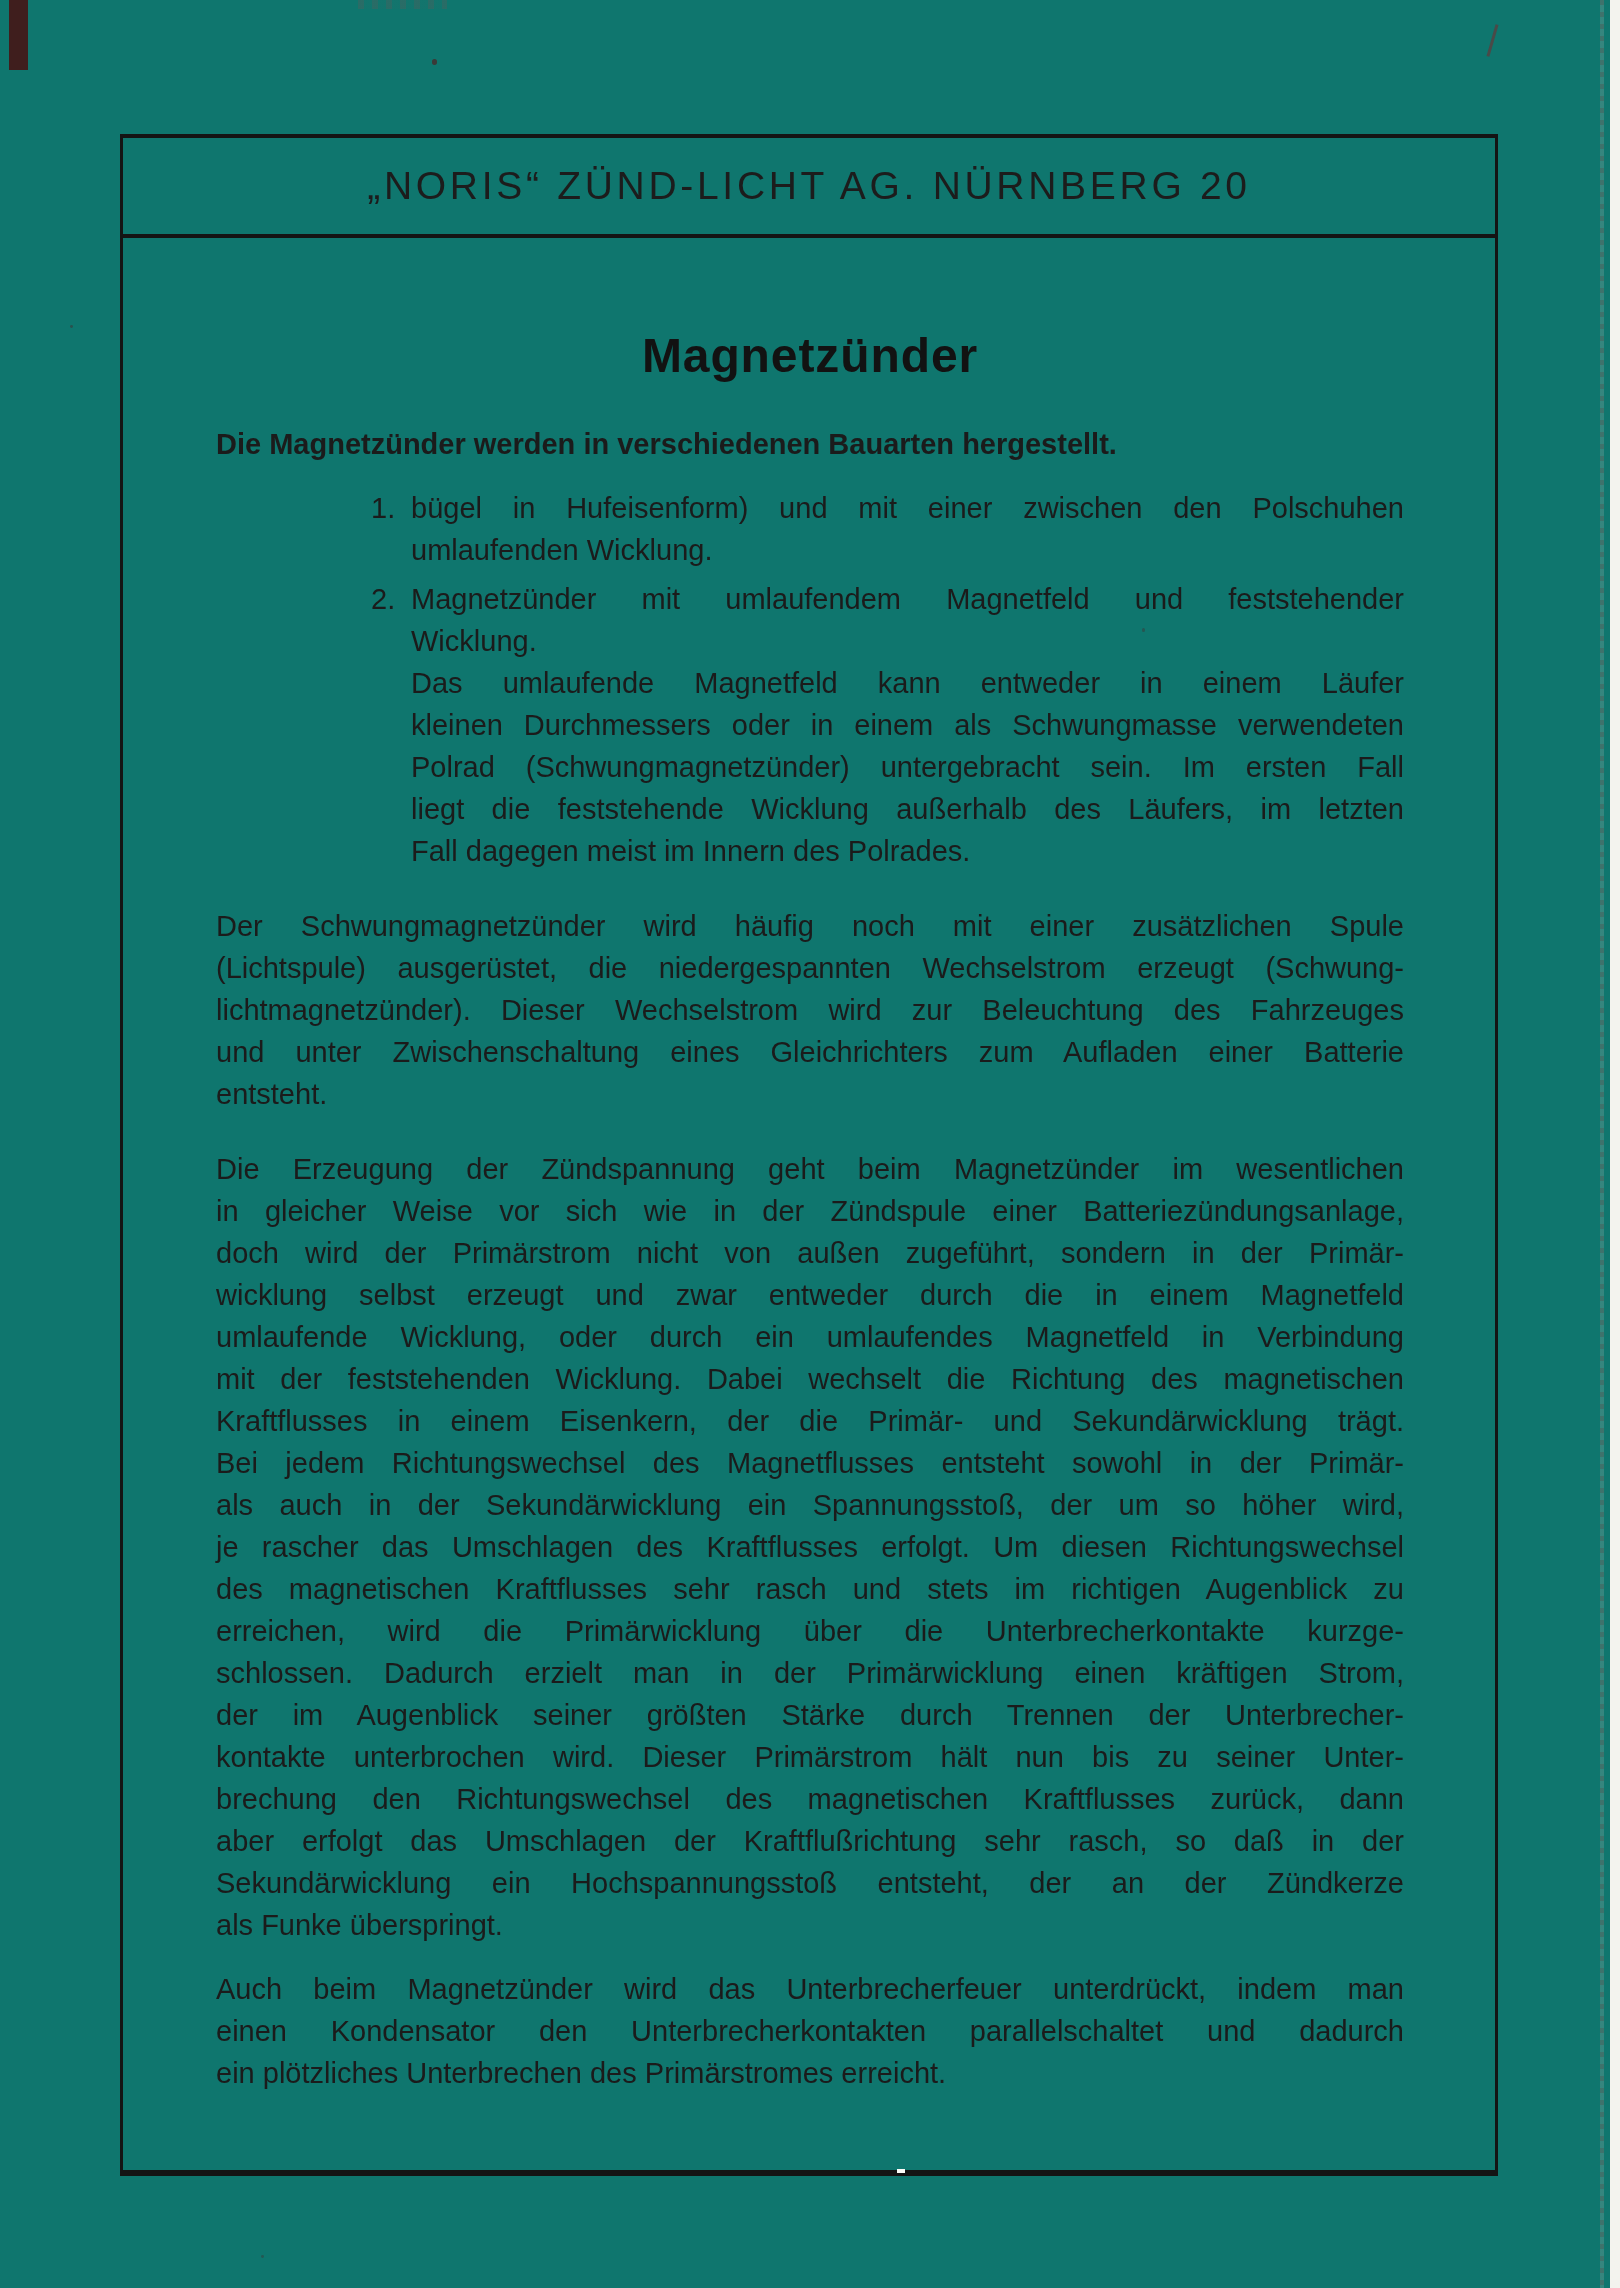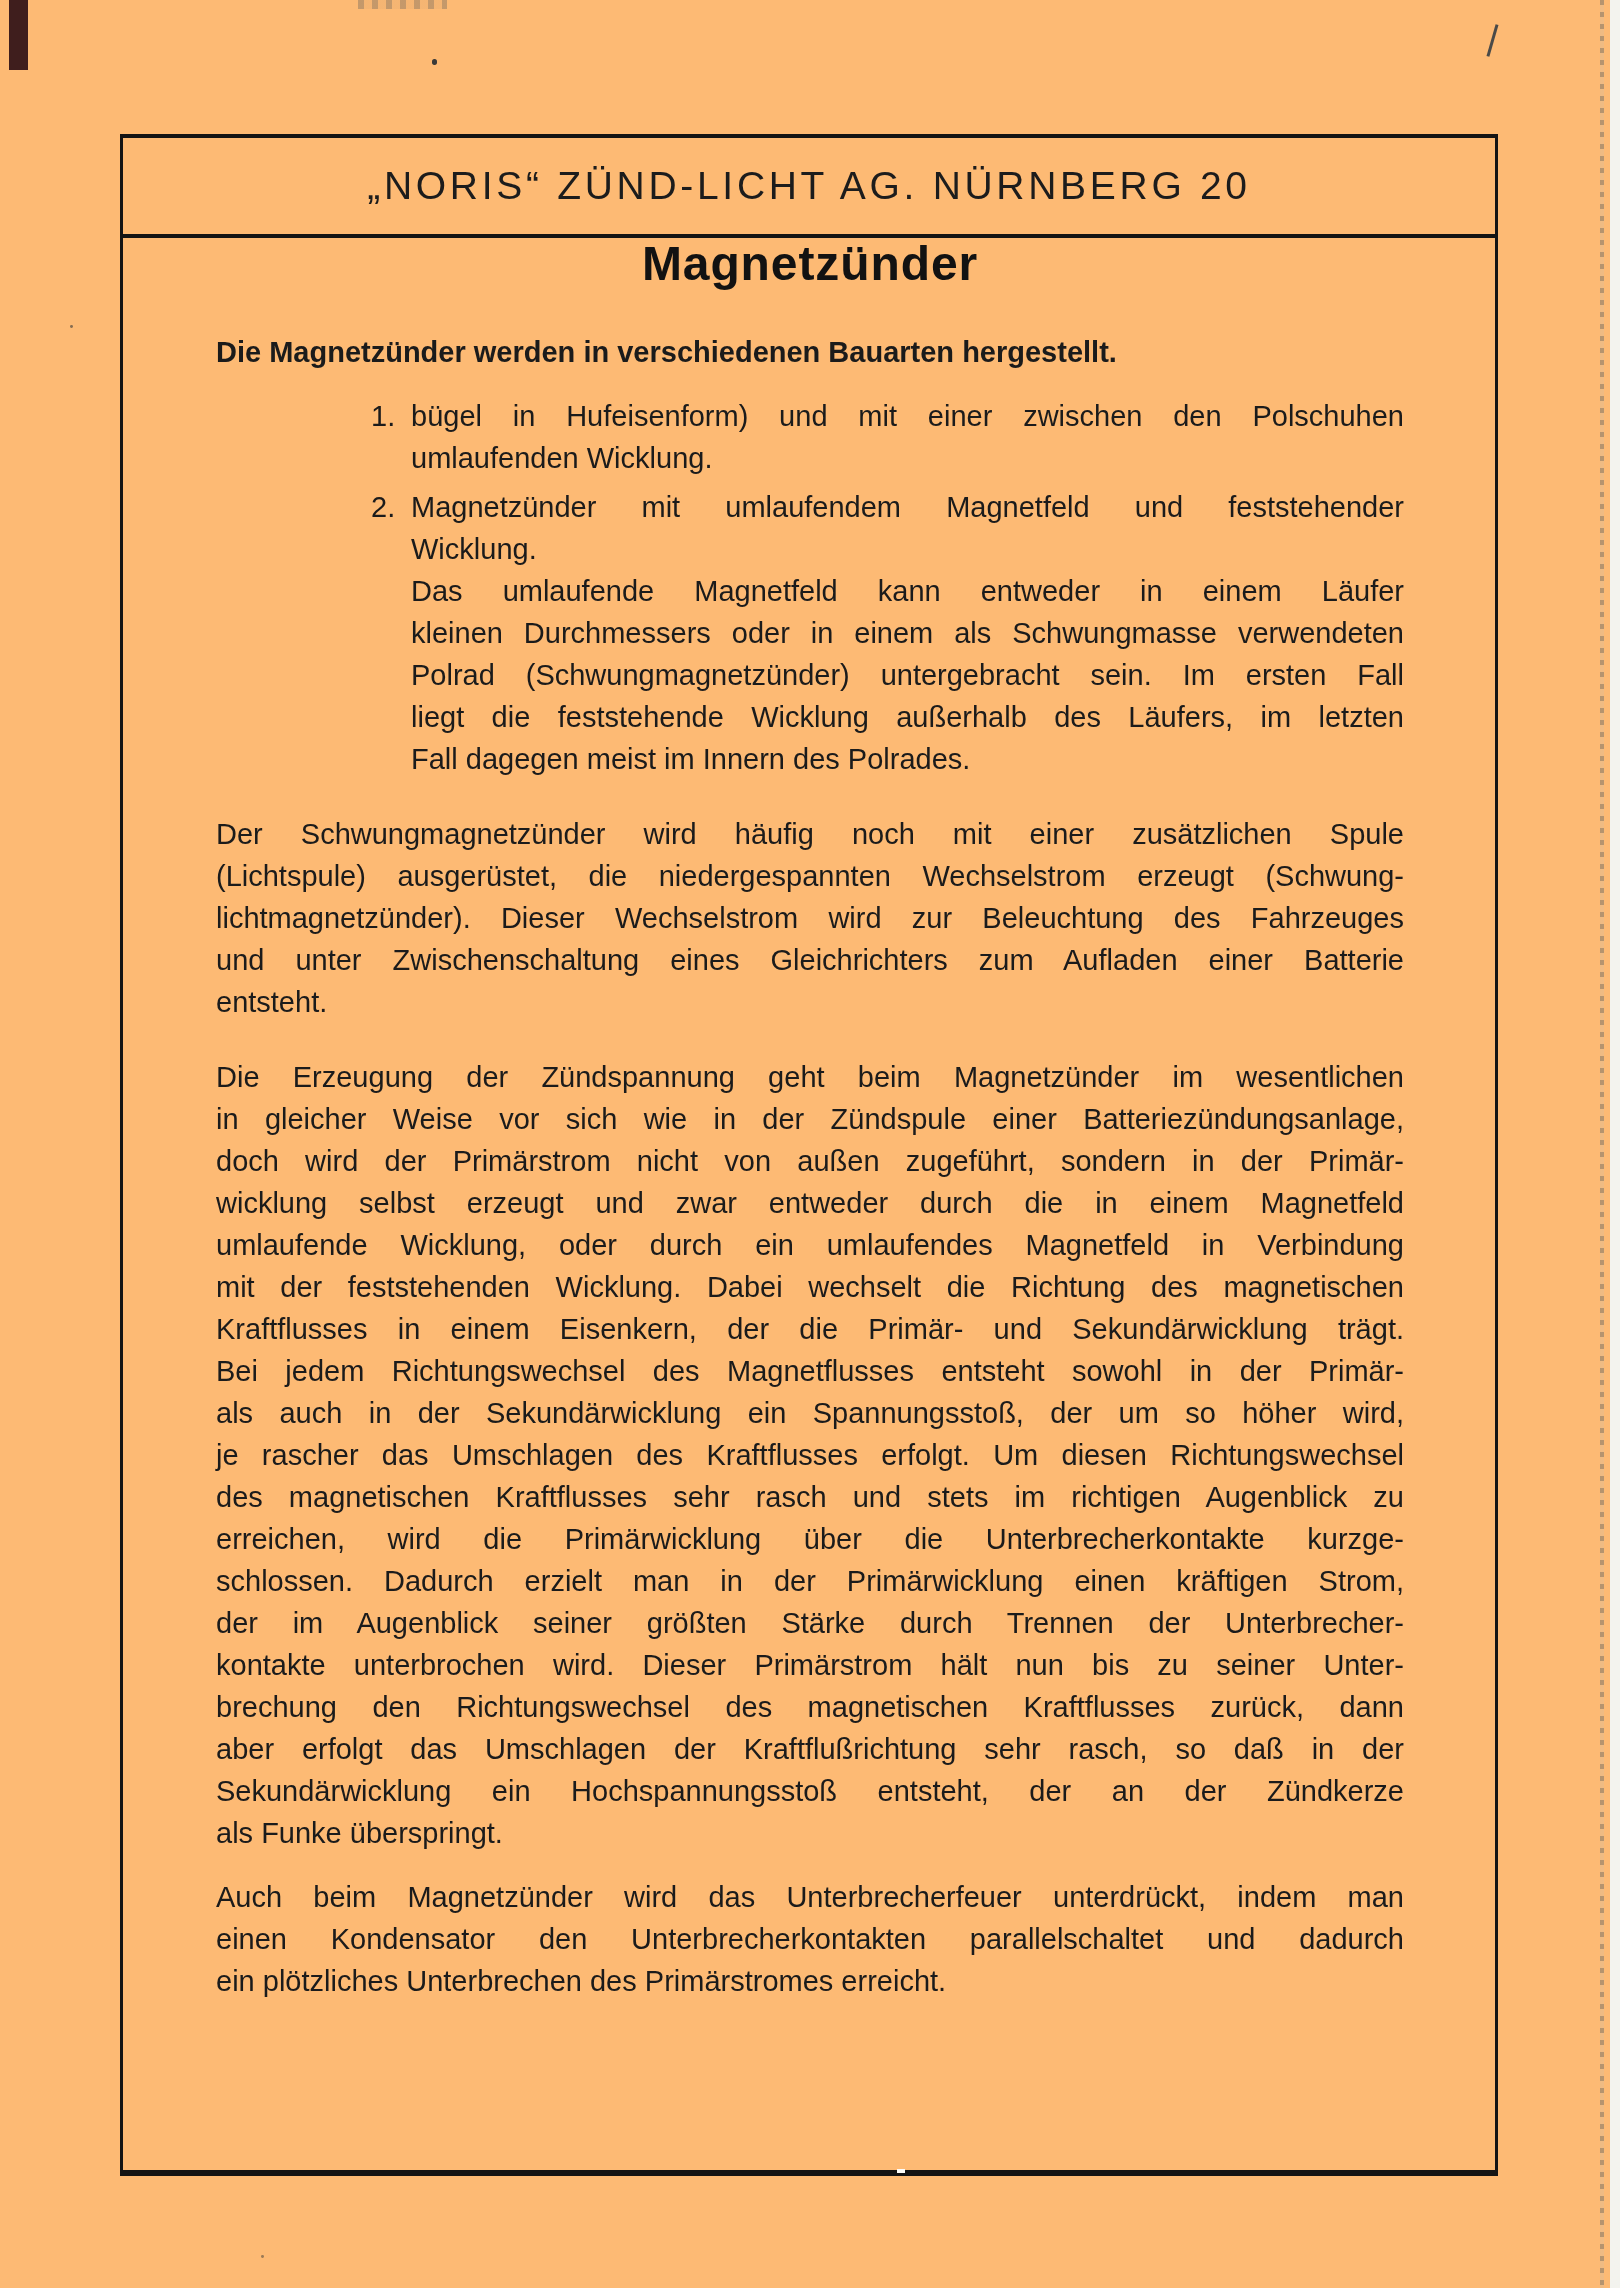--- a/index.html
+++ b/index.html
@@ -5,21 +5,21 @@
   html, body {
     margin: 0;
     padding: 0;
     background: #e8e8e4;
   }
   .page {
     position: relative;
     width: 1621px;
     height: 2289px;
     margin: 0 auto;
-    background: #fdba74;
+    background: #0f766e;
     overflow: hidden;
     font-family: "Liberation Sans", "DejaVu Sans", sans-serif;
     color: #1a1a1a;
   }
 
   
   .mark-topleft {
     position: absolute;
     left: 9.2px; top: 0;
     width: 18.5px; height: 70px;
@@ -91,20 +91,21 @@
     color: #1c1c1c;
   }
 
   .content {
     padding: 0 91px 0 93px;
     font-size: 29px;
     line-height: 42px;
     color: #1b1b1b;
   }
   .doc-title {
+    margin-top: 92px;
     font-size: 48px;
     line-height: 52px;
     font-weight: 700;
     letter-spacing: 0.9px;
     text-align: center;
     color: #121212;
   }
   .intro {
     margin-top: 41px;
     text-align: left;

